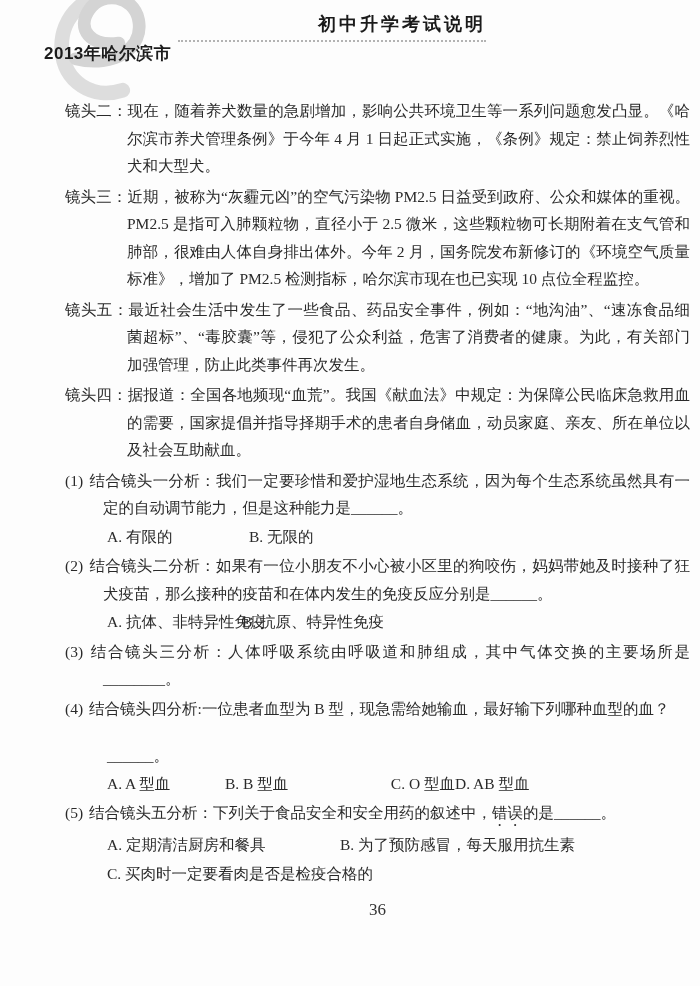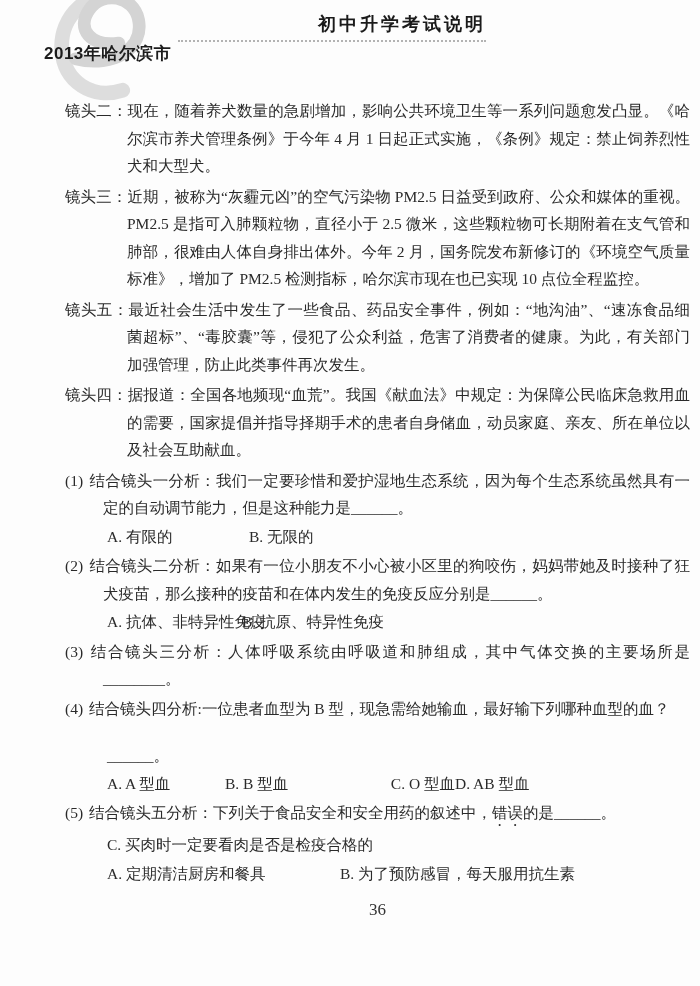--- a/index.html
+++ b/index.html
@@ -121,23 +121,23 @@
       <span class="q-num">(4)</span><span>结合镜头四分析:一位患者血型为 B 型，现急需给她输血，最好输下列哪种血型的血？</span>
     </div>
     <div class="blank-line">______。</div>
     <div class="opts q4-opts">
       <span>A. A 型血</span><span>B. B 型血</span><span>C. O 型血</span><span>D. AB 型血</span>
     </div>
 
     <div class="question">
       <span class="q-num">(5)</span><span>结合镜头五分析：下列关于食品安全和安全用药的叙述中，</span><span class="emph">错误</span><span>的是______。</span>
     </div>
+    <div class="opts q5-opts1">
+      <span>A. 定期清洁厨房和餐具</span><span>B. 为了预防感冒，每天服用抗生素</span>
+    </div>
     <div class="opts">
       <span>C. 买肉时一定要看肉是否是检疫合格的</span>
-    </div>
-    <div class="opts q5-opts1">
-      <span>A. 定期清洁厨房和餐具</span><span>B. 为了预防感冒，每天服用抗生素</span>
     </div>
 
     <div class="page-number">36</div>
   </div>
 
 </div>
 
 </body></html>

